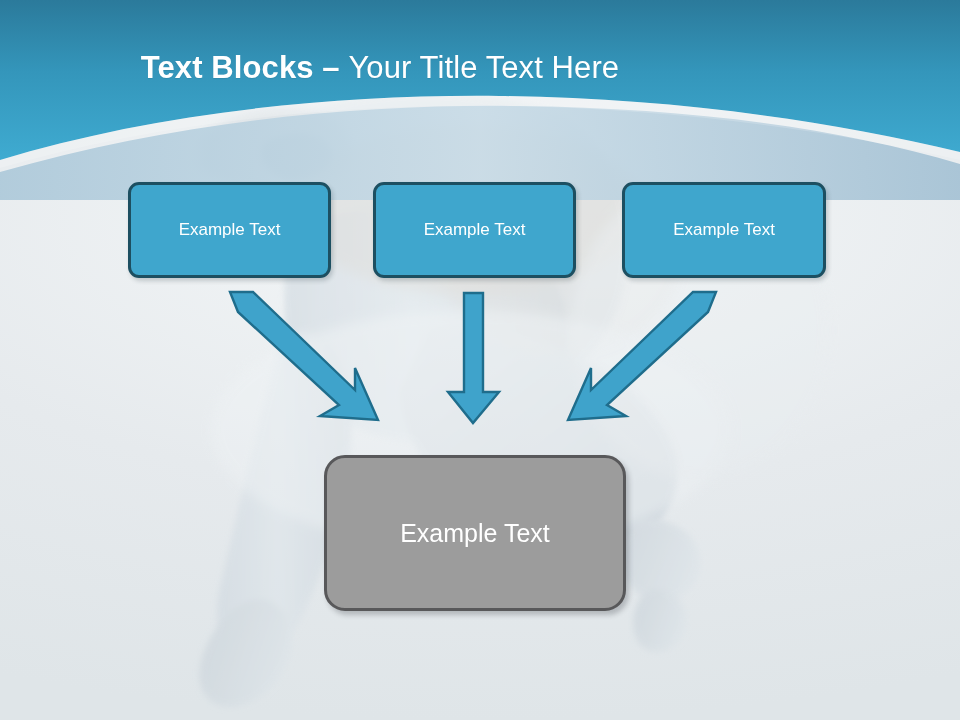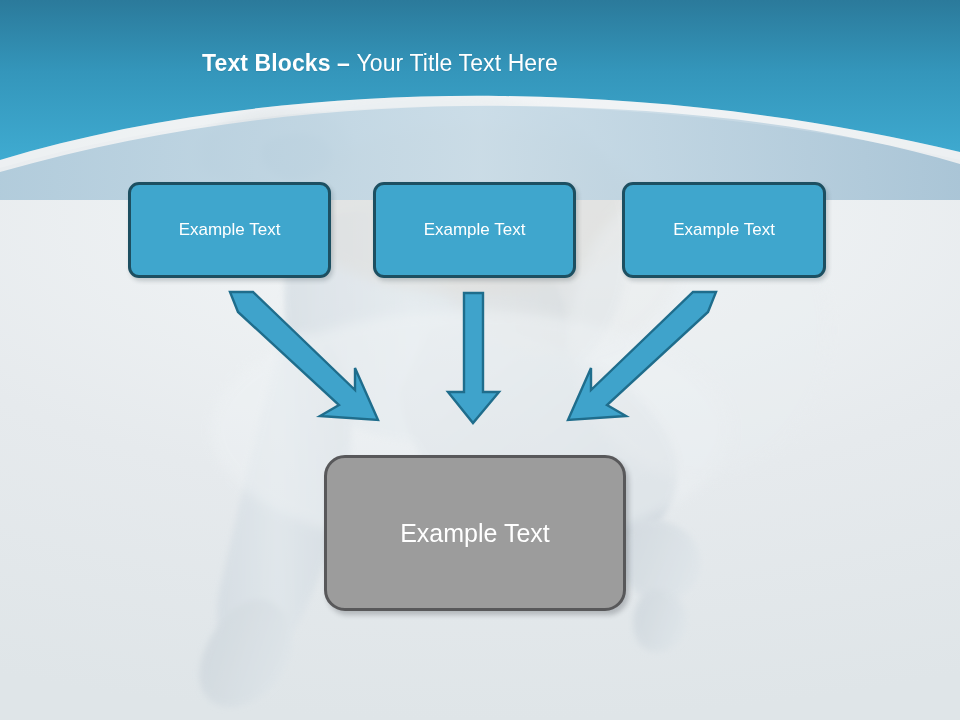--- a/index.html
+++ b/index.html
@@ -45,21 +45,21 @@
     overflow: hidden;
   }
 
   .header-title {
     position: absolute;
     left: 0;
     top: 50px;
     width: 760px;
     text-align: center;
     color: #ffffff;
-    font-size: 23px;
+    font-size: 31px;
     line-height: 1.15;
     letter-spacing: .1px;
     white-space: nowrap;
     z-index: 5;
     text-shadow: 0 1px 1px rgba(0,0,0,.08);
   }
   .header-title .strong { font-weight: bold; }
   .header-title .light  { font-weight: normal; }
 
   

